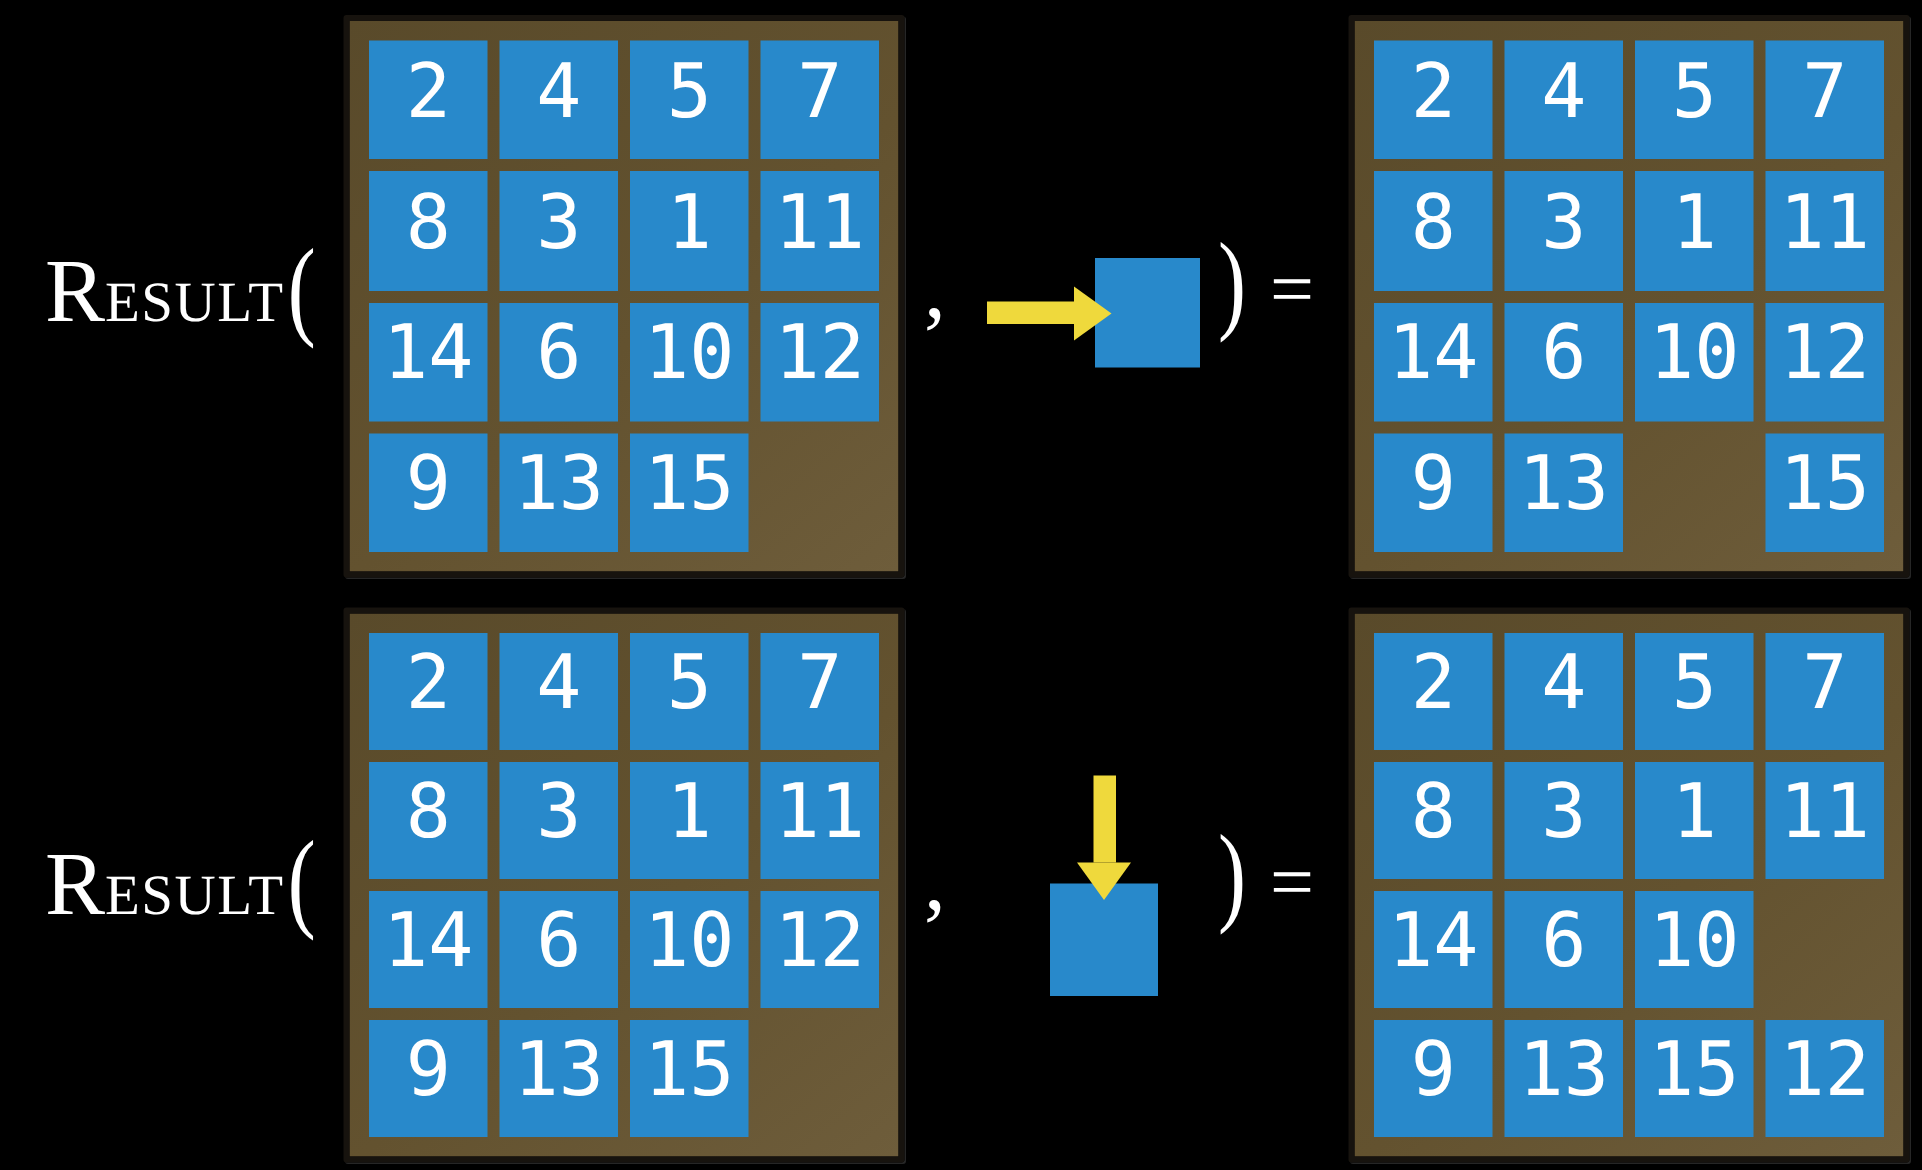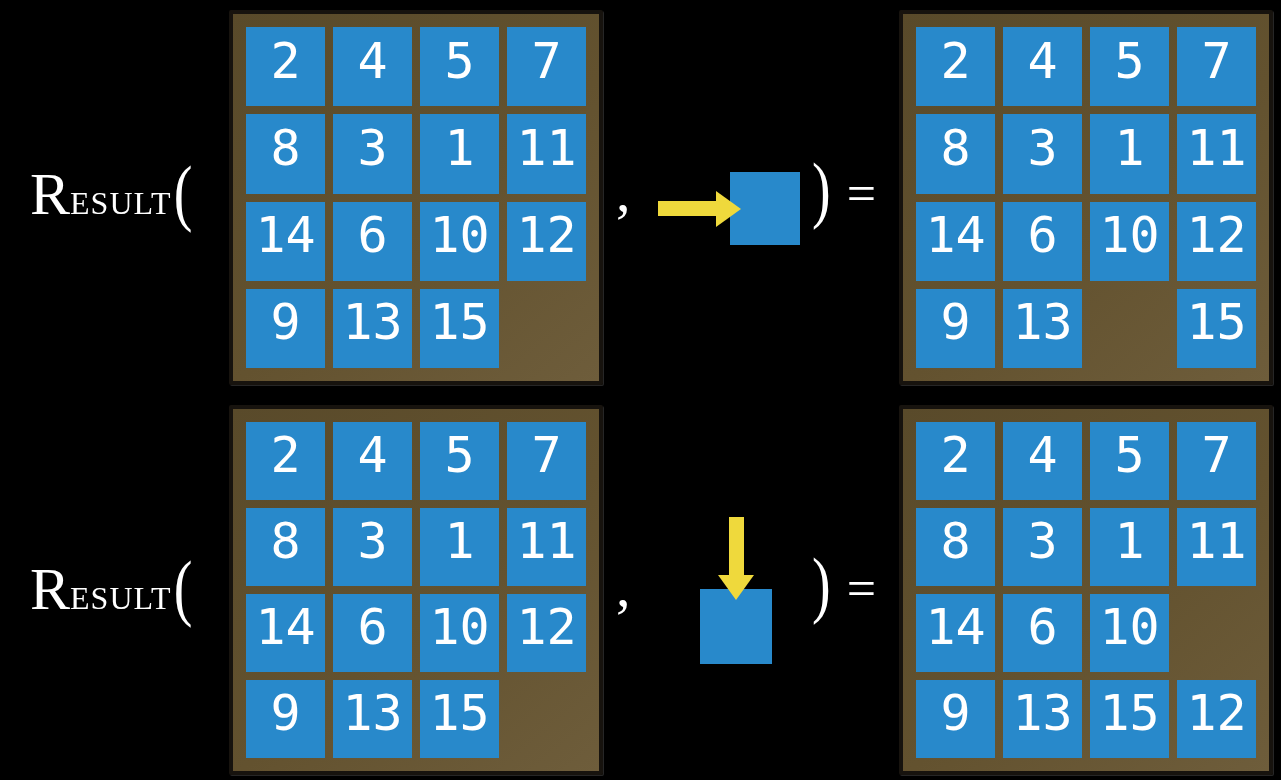--- a/index.html
+++ b/index.html
@@ -9,21 +9,21 @@
     background:#000; overflow:hidden;
     font-family:"Liberation Serif", serif;
   }
 
   
   .func-label, .close-eq {
     position:absolute; display:flex; align-items:baseline;
     color:#fff; white-space:nowrap;
   }
   .func-r   { font-size:60px; line-height:1; }
-  .func-rest{ font-size:32px; line-height:1; letter-spacing:1px; }
+  .func-rest{ font-size:38px; line-height:1; letter-spacing:1px; }
   .paren {
     font-size:56px; line-height:1; display:inline-block;
     transform:scaleY(1.32); transform-origin:50% 68%;
     font-weight:400;
   }
   .open-paren { margin-left:2px; }
   .equals { font-size:52px; line-height:1; margin-left:16px; }
   .comma  {
     position:absolute; color:#fff; font-size:58px; line-height:1;
     font-family:"Liberation Serif", serif;

